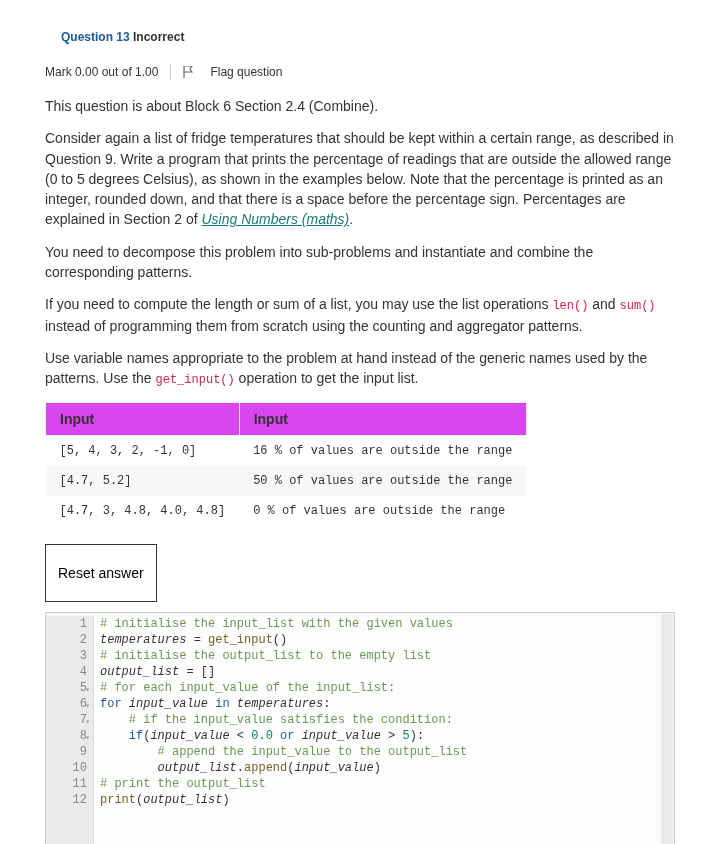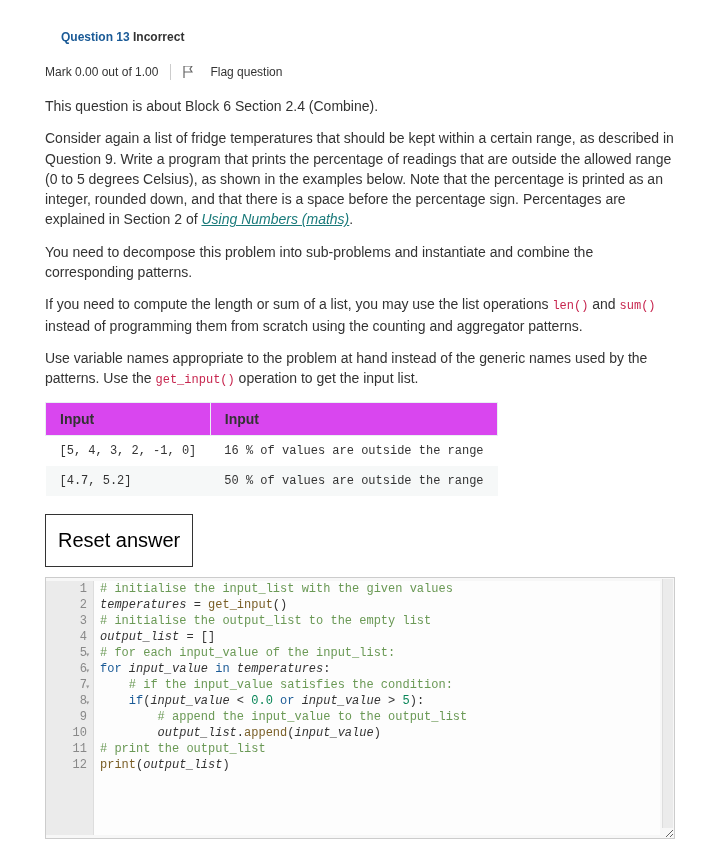--- a/index.html
+++ b/index.html
@@ -83,22 +83,22 @@
     color: #333;
   }
   table.example-table tr:nth-child(odd) td { background: #fff; }
   table.example-table tr:nth-child(even) td { background: #f6f8f8; }
   .answer-label { margin: 20px 0 10px; font-size: 14px; }
   .answer-label strong { font-weight: bold; }
   .answer-label .penalty { color: #333; }
   .reset-btn {
     background: #fff;
     border: 1px solid #333;
-    padding: 14px 12px;
-    font-size: 20px;
+    padding: 20px 12px;
+    font-size: 14px;
     cursor: pointer;
     margin-bottom: 10px;
     display: inline-block;
   }
   .code-editor {
     border: 1px solid #ccc;
     background: #f7f7f7;
     position: relative;
     resize: both;
     overflow: hidden;
@@ -196,20 +196,24 @@
       </tr>
     </thead>
     <tbody id="example-rows">
         <tr>
           <td>[5, 4, 3, 2, -1, 0]</td>
           <td>16 % of values are outside the range</td>
         </tr>
         <tr>
           <td>[4.7, 5.2]</td>
           <td>50 % of values are outside the range</td>
+        </tr>
+        <tr>
+          <td>[4.7, 3, 4.8, 4.0, 4.8]</td>
+          <td>0 % of values are outside the range</td>
         </tr>
       </tbody>
   </table>
 
 
   <button class="reset-btn">Reset answer</button>
 
   <div class="code-editor">
     <div class="code-editor-inner">
       <div class="gutter" id="gutter">

